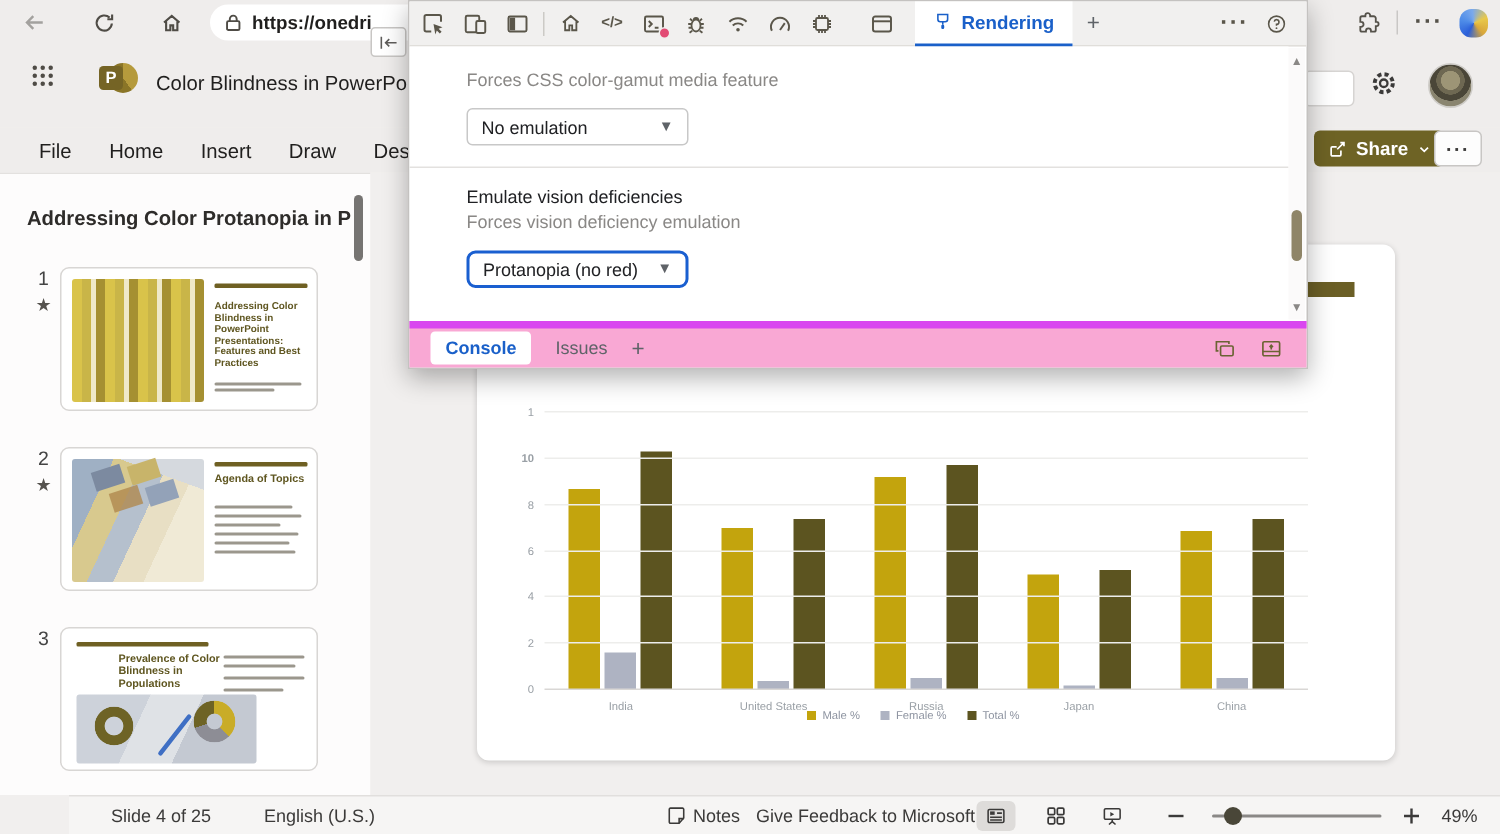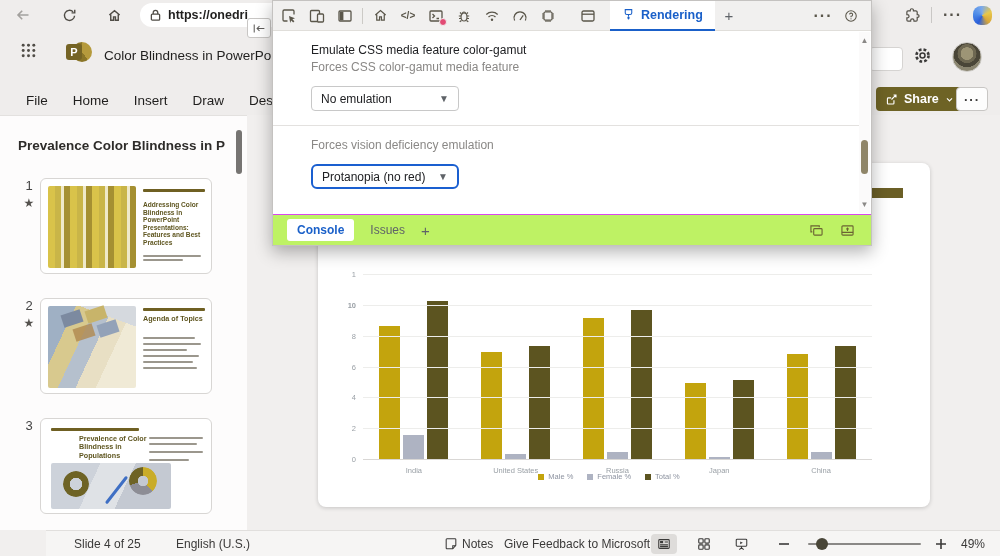--- a/index.html
+++ b/index.html
@@ -78,21 +78,21 @@
   .dt-sep { width:1px; height:16px; background:#cccac6; margin:0 3px; flex:0 0 auto; }
   #dt-tab { height:30px; display:flex; align-items:center; gap:6px; padding:0 12px; background:#fff; border-bottom:2px solid #1a60c9; color:#1a60c9; font-size:12.5px; font-weight:600; margin-left:8px; flex:0 0 auto; }
   .badge { position:absolute; right:3px; bottom:4px; width:8px; height:8px; border-radius:50%; background:#e24b74; border:1.5px solid #f1f0ef; }
   #dt-body { position:absolute; left:0; top:30px; right:12px; bottom:31px; background:#fff; padding:12px 0 0 38px; }
   .dt-label { font-size:12px; color:#202124; }
   .dt-sub { font-size:12px; color:#8a8886; margin-top:3px; }
   .dt-select { margin-top:12px; width:148px; height:25px; border:1px solid #c8c8c8; border-radius:4px; display:flex; align-items:center; justify-content:space-between; padding:0 9px; font-size:12px; color:#202124; background:#fff; }
   .dt-select .car { color:#5f6368; font-size:10px; }
   .dt-select.focus { border:2px solid #1a5fd0; border-radius:6px; }
   #dt-hr { height:1px; background:#e3e1df; margin:14px 0 12px -38px; }
-  #dt-drawer { position:absolute; left:0; bottom:0; right:0; height:31px; background:#bef264; border-top:1px solid #d946ef; display:flex; align-items:center; padding-left:14px; gap:16px; }
+  #dt-drawer { position:absolute; left:0; bottom:0; right:0; height:31px; background:#f9a8d4; border-top:5px solid #d946ef; display:flex; align-items:center; padding-left:14px; gap:16px; }
   #console-pill { background:#fff; color:#1a60c9; font-size:12px; font-weight:600; padding:4px 10px; border-radius:3px; }
   #issues-tab { font-size:12px; color:#5f6368; }
   #drawer-plus { color:#5f6368; font-size:15px; }
   #drawer-icons { position:absolute; right:16px; display:flex; gap:16px; color:#6b6333; }
   #dt-scroll { position:absolute; right:1px; top:31px; width:11px; bottom:32px; background:#fbfafa; }
   #dt-scroll .ar { position:absolute; left:0; width:11px; text-align:center; font-size:8px; color:#8a8886; }
   #dt-thumb { position:absolute; left:2px; top:108px; width:7px; height:34px; border-radius:4px; background:#8f8568; }
 
   
   #statusbar { position:absolute; left:0; top:530px; width:1000px; height:26px; background:#f6f5f4; border-top:1px solid #e1dfdd; font-size:12px; color:#3b3a39;margin-left:46px; }
@@ -185,21 +185,21 @@
       <path d="M11 9v3.5a1 1 0 0 1-1 1H4a1 1 0 0 1-1-1V7a1 1 0 0 1 1-1h3.5"></path>
     </svg>
   <span>Share</span>
   <svg width="9" height="9" viewBox="0 0 16 16" fill="none" stroke="#fff" stroke-width="2">
       <path d="M3.5 6l4.5 4.5L12.5 6"></path>
     </svg>
 </div>
 <div id="more-btn">···</div>
 
 <div id="lpanel">
-  <div id="lp-title">Prevalence Color Blindness in P</div>
+  <div id="lp-title">Addressing Color Protanopia in P</div>
   <div id="lp-scroll"></div>
 
   <div class="thumb-num" style="top:62px">1</div>
   <div class="thumb-star" style="top:80px">★</div>
   <div class="thumb" style="top:62px">
     <div class="img1"></div>
     <div class="accentbar" style="left:102px; top:10px; width:62px;"></div>
     <div class="t-title" style="position:absolute; left:102px; top:22px; width:64px; font-size:6.6px;">Addressing Color Blindness in PowerPoint Presentations: Features and Best Practices</div>
     <div class="microline" style="left:102px; top:76px; width:58px"></div>
     <div class="microline" style="left:102px; top:80px; width:40px"></div>
@@ -391,27 +391,27 @@
     <div class="dt-ic" style="margin-right:6px">
       <svg width="14" height="14" viewBox="0 0 16 16" fill="none" stroke="currentColor" stroke-width="1.2">
           <circle cx="8" cy="8" r="6"></circle>
           <path d="M6.3 6.2A1.8 1.8 0 1 1 8 8.3v1"></path>
           <circle cx="8" cy="11.2" r=".7" fill="currentColor" stroke="none"></circle>
         </svg>
     </div>
   </div>
 
   <div id="dt-body">
-    <div class="dt-label">Emulate CSS media feature color-gamut</div>
     <div class="dt-sub">Forces CSS color-gamut media feature</div>
     <div class="dt-select">
       <span>No emulation</span>
       <span class="car">▼</span>
     </div>
     <div id="dt-hr"></div>
+    <div class="dt-label">Emulate vision deficiencies</div>
     <div class="dt-sub">Forces vision deficiency emulation</div>
     <div class="dt-select focus">
       <span>Protanopia (no red)</span>
       <span class="car">▼</span>
     </div>
   </div>
 
   <div id="dt-scroll">
     <span class="ar" style="top:4px">▲</span>
     <div id="dt-thumb"></div>

